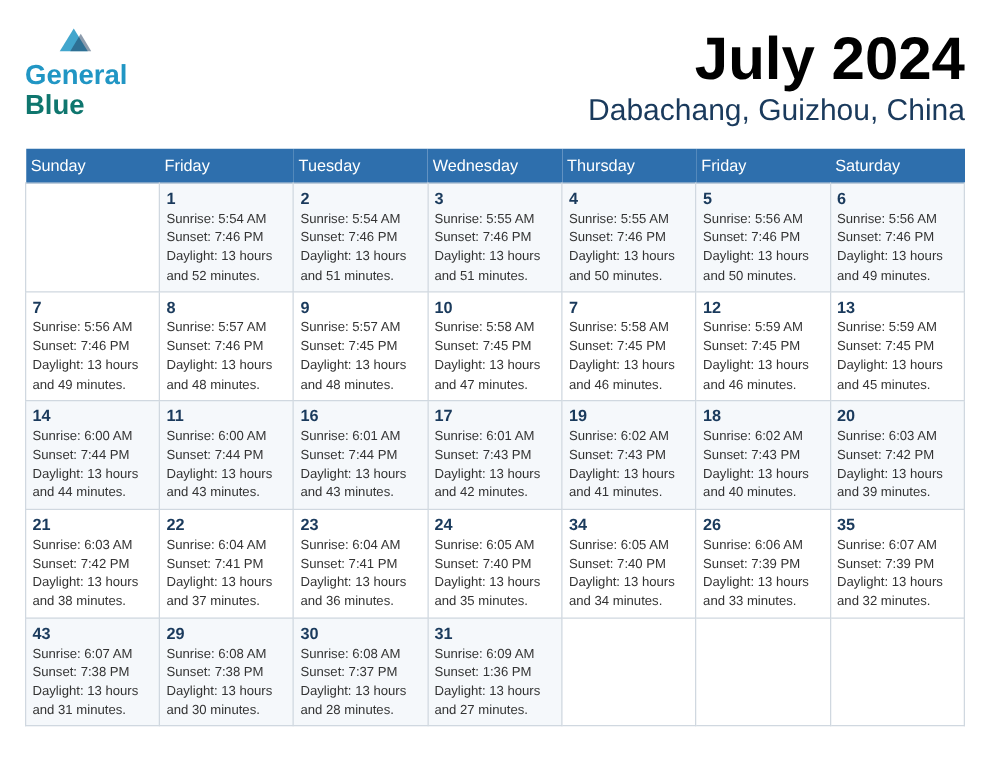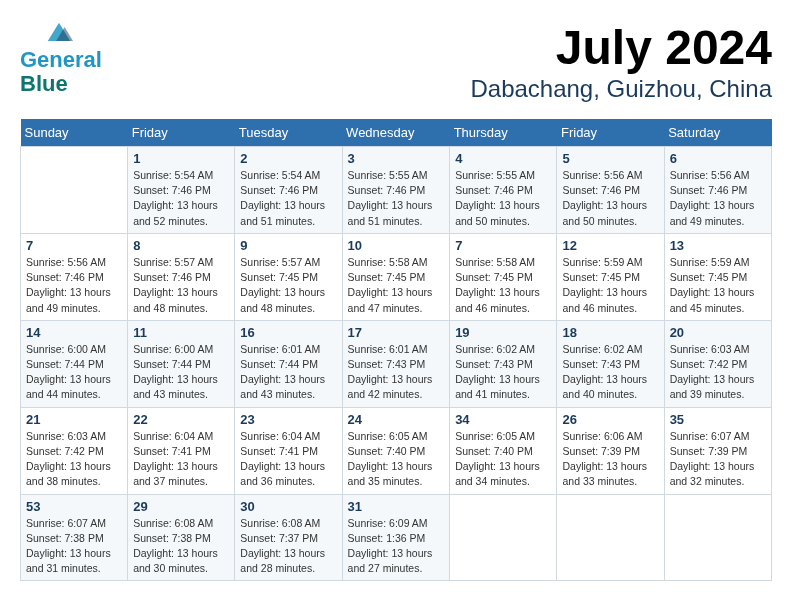--- a/index.html
+++ b/index.html
@@ -312,21 +312,21 @@
         <td>
           <div class="day-num">35</div>
           <div class="day-info" style="white-space: pre-line;">Sunrise: 6:07 AM
 Sunset: 7:39 PM
 Daylight: 13 hours
 and 32 minutes.</div>
         </td>
       </tr>
       <tr>
         <td>
-          <div class="day-num">53</div>
+          <div class="day-num">43</div>
           <div class="day-info" style="white-space: pre-line;">Sunrise: 6:07 AM
 Sunset: 7:38 PM
 Daylight: 13 hours
 and 31 minutes.</div>
         </td>
         <td>
           <div class="day-num">29</div>
           <div class="day-info" style="white-space: pre-line;">Sunrise: 6:08 AM
 Sunset: 7:38 PM
 Daylight: 13 hours

